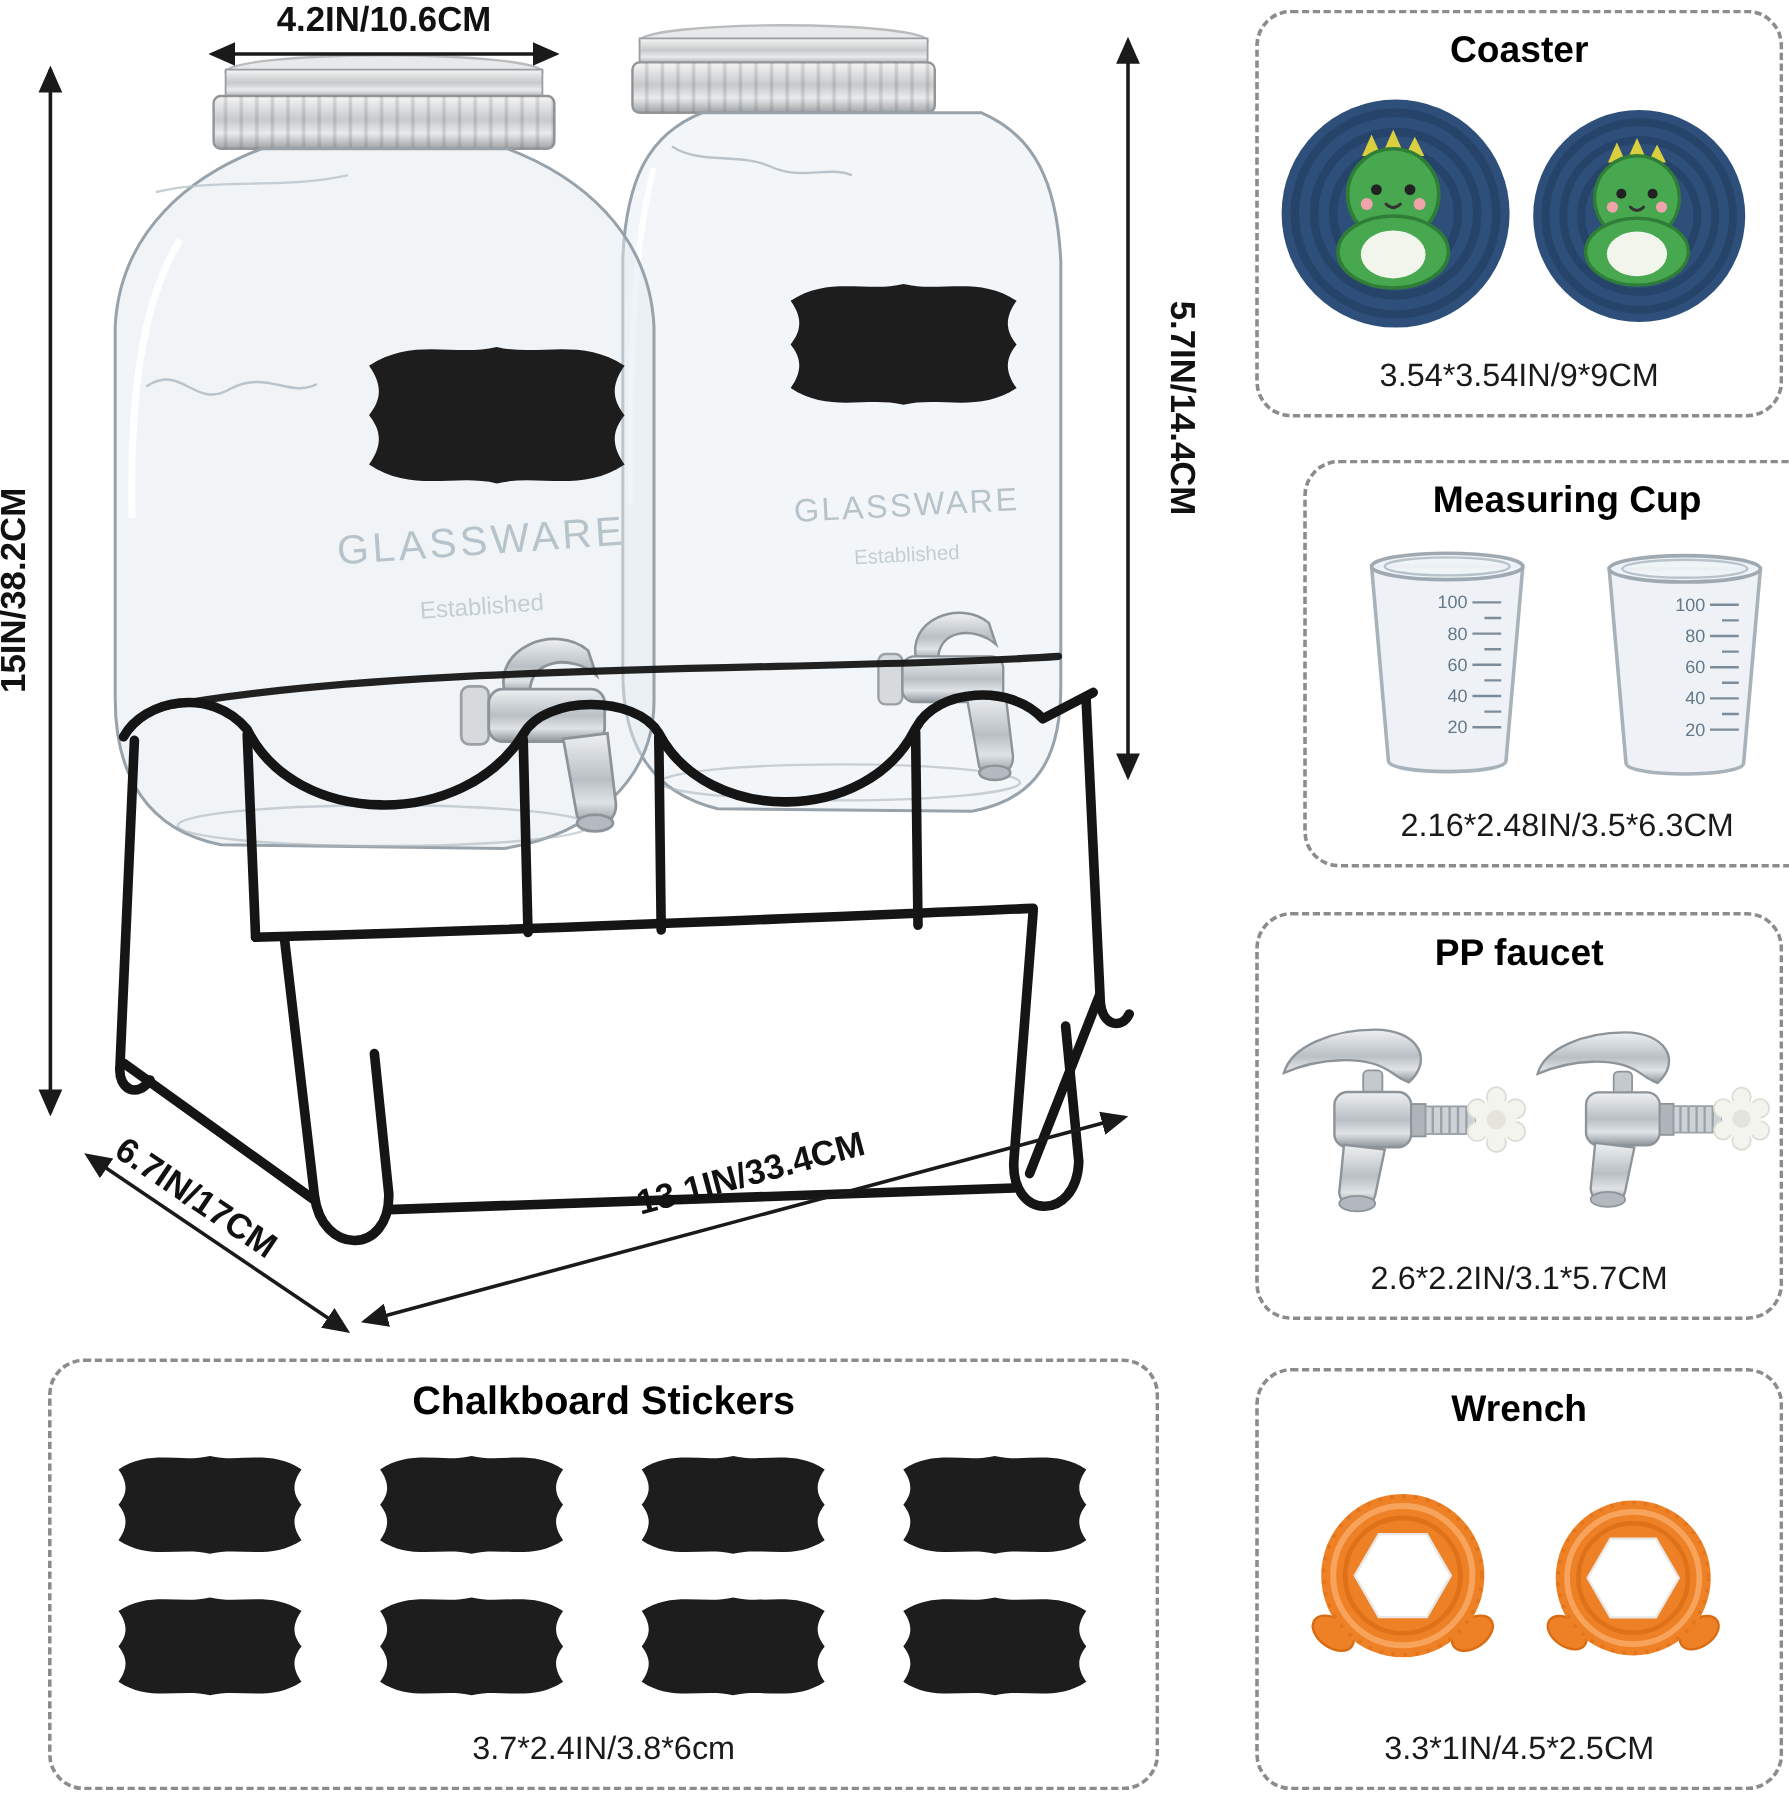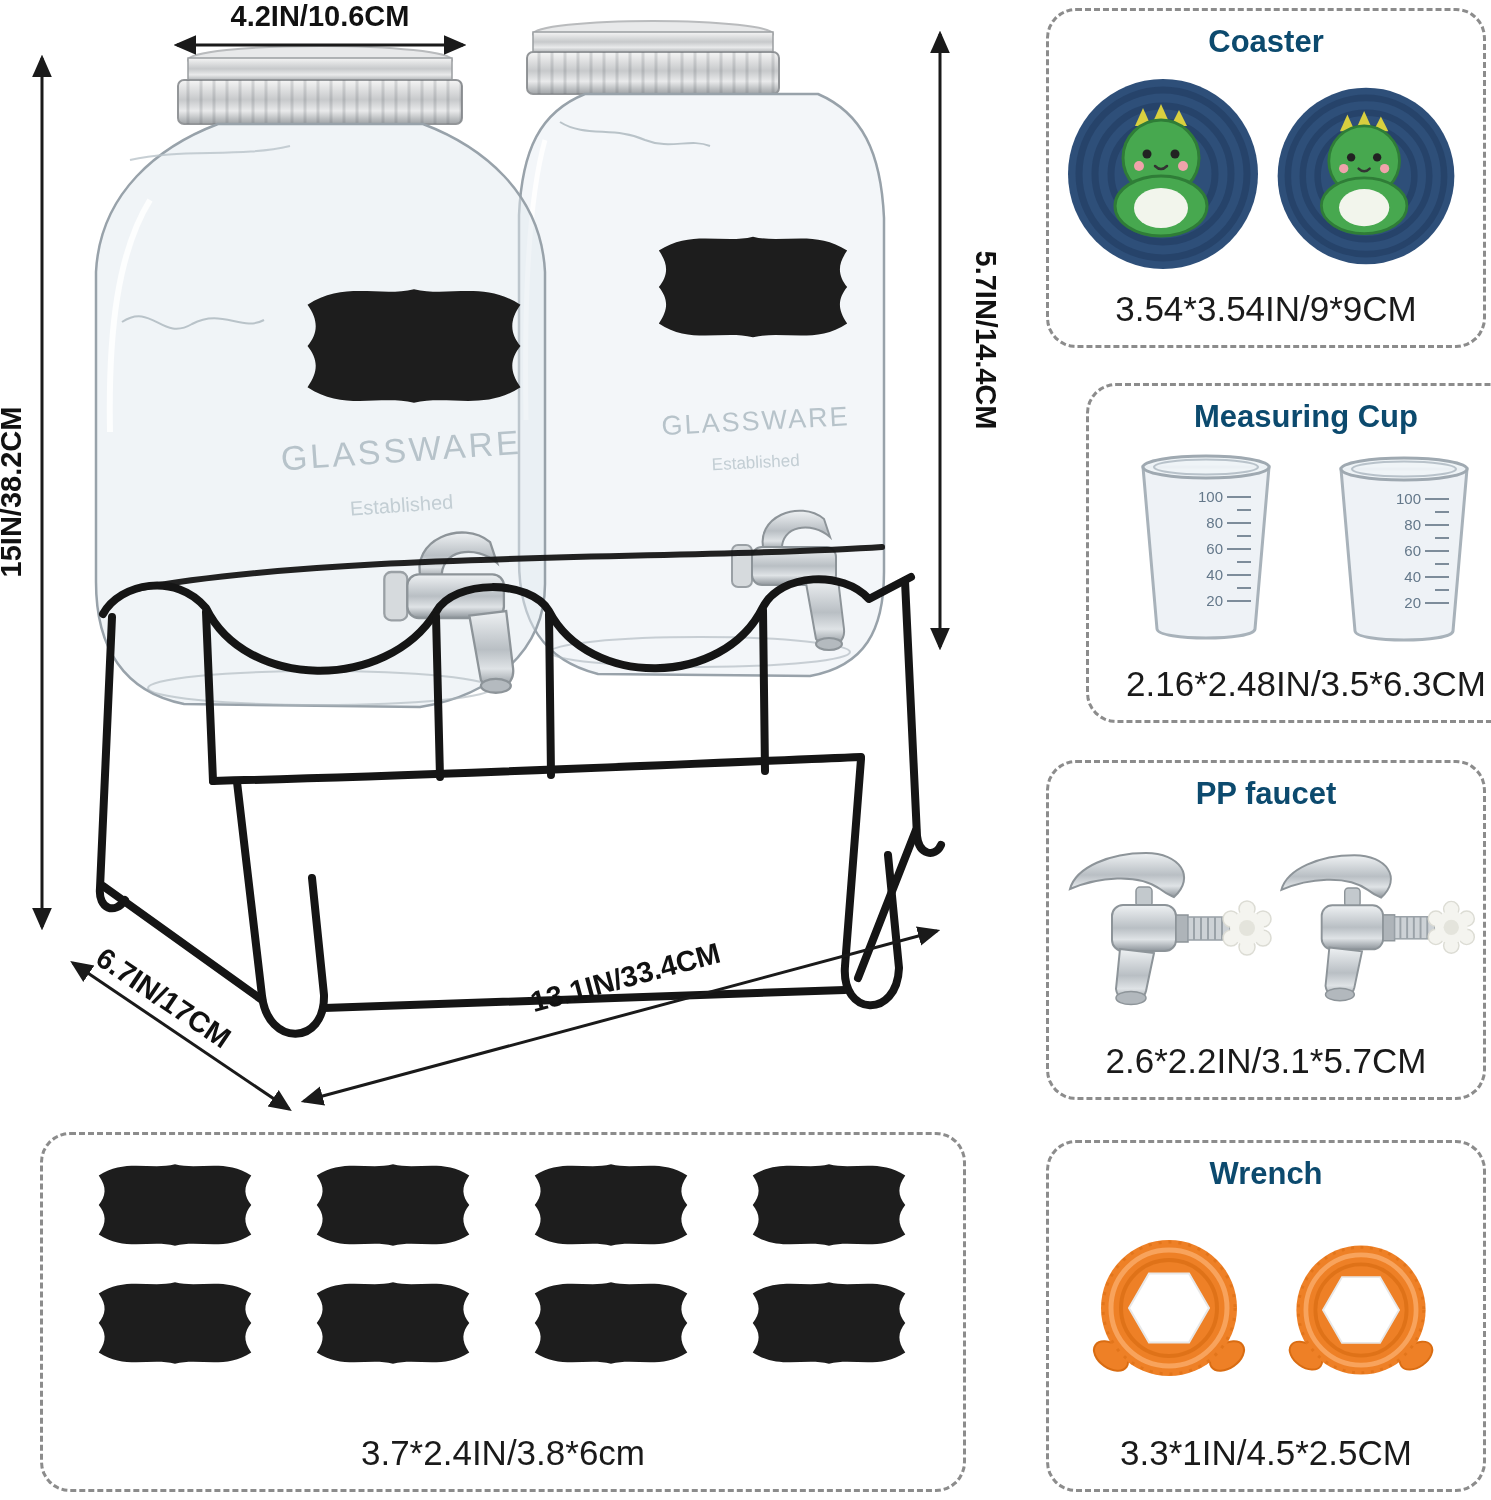--- a/index.html
+++ b/index.html
@@ -5,23 +5,23 @@
   html,body{margin:0;padding:0;}
   body{
     width:1491px;height:1500px;position:relative;background:#ffffff;
     font-family:"Liberation Sans",sans-serif;overflow:hidden;
   }
   .panel{
     position:absolute;border:3px dashed #8c8c8c;border-radius:30px;background:#fff;
     display:flex;flex-direction:column;align-items:center;justify-content:space-between;
     box-sizing:border-box;padding:14px 8px 16px;
   }
-  .panel-title{color:#0c4a6e;font-size:31px;font-weight:bold;line-height:1.1;}
+  .panel-title{color:#000000;font-size:31px;font-weight:bold;line-height:1.1;}
   .panel-title.big{font-size:33px;}
-  .panel-size{color:#1a1a1a;font-size:35px;}
+  .panel-size{color:#1a1a1a;font-size:27px;}
   svg text{font-family:"Liberation Sans",sans-serif;}
   .dimlabel{font-size:29px;font-weight:600;fill:#111;}
   .emboss{fill:#b7c3ca;}
   .emboss-sub{fill:#c3ced4;}
 </style>
 </head>
 <body>
 
 <svg width="1010" height="1125" viewBox="0 0 1010 1125" style="position:absolute;left:0;top:0;">
   <defs>
@@ -242,20 +242,21 @@
         <path d="M40,0 L20,34.6 L-20,34.6 L-40,0 L-20,-34.6 L20,-34.6 Z" fill="#ffffff" stroke="#e8e8e8" stroke-width="2"></path>
       </g>
     </defs>
     <use href="#wrG" transform="translate(108,96)"></use>
     <use href="#wrG" transform="translate(300,98) scale(0.95)"></use>
   </svg>
   <div class="panel-size">3.3*1IN/4.5*2.5CM</div>
 </div>
 
 <div class="panel" style="left:40px;top:1132px;width:926px;height:360px;">
+  <div class="panel-title big">Chalkboard Stickers</div>
   <svg width="880" height="232" viewBox="0 0 880 232">
     <defs>
       <symbol id="plaque2" viewBox="0 0 200 120">
         <path d="M12,26 C42,6 72,20 100,13 C128,20 158,6 188,26 C178,40 180,50 188,60 C180,70 178,80 188,94 C158,114 128,100 100,107 C72,100 42,114 12,94 C22,80 20,70 12,60 C20,50 22,40 12,26 Z" fill="#1D1D1D"></path>
       </symbol>
     </defs>
     <g>
       <use href="#plaque2" x="14" y="4" width="196" height="104"></use>
       <use href="#plaque2" x="232" y="4" width="196" height="104"></use>
       <use href="#plaque2" x="450" y="4" width="196" height="104"></use>

